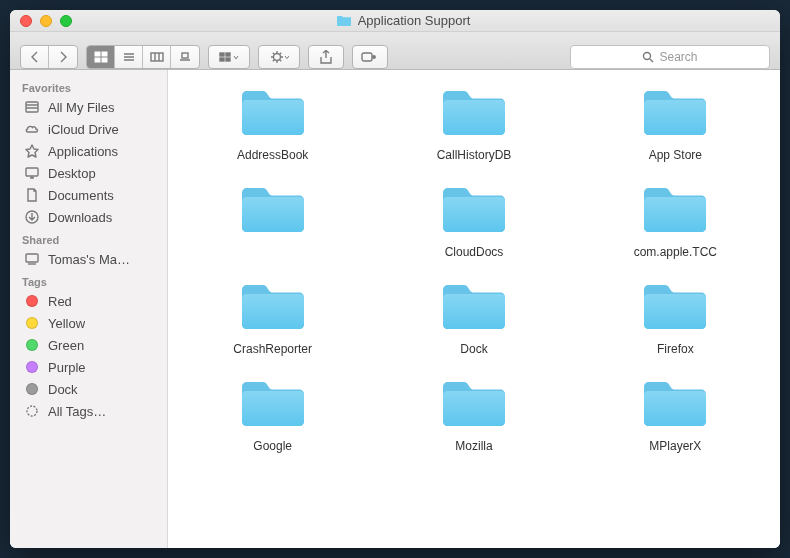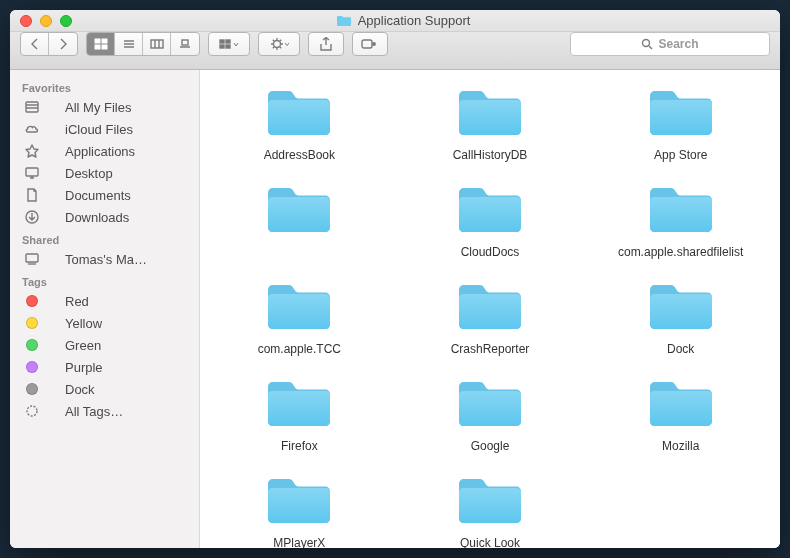--- a/index.html
+++ b/index.html
@@ -6,33 +6,33 @@
   body { background: #1a2a3a; padding: 10px; }
   .window { width: 770px; height: 538px; background: #fff; border-radius: 6px; overflow: hidden; box-shadow: 0 10px 40px rgba(0,0,0,.5); display: flex; flex-direction: column; }
   .titlebar { height: 22px; background: linear-gradient(#ededed,#e1e1e1); display: flex; align-items: center; position: relative; border-bottom: 1px solid #d0d0d0; }
   .traffic { display: flex; gap: 8px; padding-left: 10px; }
   .tl { width: 12px; height: 12px; border-radius: 50%; }
   .tl.red { background: #ff5f57; border: .5px solid #e24238; }
   .tl.yel { background: #ffbd2e; border: .5px solid #e1a116; }
   .tl.grn { background: #28c940; border: .5px solid #1bac2c; }
   .title-center { position: absolute; left: 16px; right: 0; text-align: center; font-size: 13px; color: #4a4a4a; display: flex; align-items: center; justify-content: center; gap: 6px; pointer-events: none; }
   .mini-folder { width: 16px; height: 12px; }
-  .toolbar { height: 38px; background: linear-gradient(#e8e8e8,#d8d8d8); border-bottom: 1px solid #b9b9b9; display: flex; align-items: flex-start; padding: 0 10px; gap: 8px; font-weight: bold; }
+  .toolbar { height: 38px; background: linear-gradient(#e8e8e8,#d8d8d8); border-bottom: 1px solid #b9b9b9; display: flex; align-items: flex-end; padding: 0 10px; gap: 8px; }
   .seg, .btn { height: 24px; background: linear-gradient(#fdfdfd,#f1f1f1); border: 1px solid #b5b5b5; border-radius: 4px; display: flex; align-items: center; box-shadow: 0 1px 0 rgba(255,255,255,.6) inset; }
   .seg { overflow: hidden; }
   .seg .sbtn { width: 28px; height: 100%; display: flex; align-items: center; justify-content: center; border-right: 1px solid #c0c0c0; cursor: default; }
   .seg .sbtn:last-child { border-right: none; }
   .seg .sbtn.active { background: #8a8a8a; }
   .seg .sbtn.active svg * { stroke: #fff; fill: #fff; }
   .btn { width: 36px; justify-content: center; }
   .search { flex: 0 0 200px; margin-left: auto; height: 24px; background: #fff; border: 1px solid #c2c2c2; border-radius: 4px; display: flex; align-items: center; justify-content: center; gap: 5px; color: #9a9a9a; font-size: 12px; }
   .body { flex: 1; display: flex; min-height: 0; }
-  .sidebar { width: 190px; background: #f3f1f2; border-right: 1px solid #d9d9d9; overflow-y: auto; padding: 6px 0 2px; font-size: 13px; }
+  .sidebar { width: 158px; background: #f3f1f2; border-right: 1px solid #d9d9d9; overflow-y: auto; padding: 6px 0 2px; font-size: 13px; }
   .shead { color: #8a8a8a; font-size: 11px; font-weight: 600; padding: 6px 12px 2px; }
-  .sitem { display: flex; align-items: center; gap: 25px; padding: 3px 10px 3px 14px; color: #4a4a4a; cursor: default; white-space: nowrap; overflow: hidden; text-overflow: ellipsis; }
+  .sitem { display: flex; align-items: center; gap: 8px; padding: 3px 10px 3px 14px; color: #4a4a4a; cursor: default; white-space: nowrap; overflow: hidden; text-overflow: ellipsis; }
   .sicon { width: 16px; height: 16px; flex: 0 0 16px; display: flex; align-items: center; justify-content: center; }
   .tagdot { width: 12px; height: 12px; border-radius: 50%; }
   .content { flex: 1; background: #fff; overflow-y: auto; padding: 14px 8px; }
   .grid { display: grid; grid-template-columns: repeat(3, 1fr); gap: 18px 8px; }
   .item { display: flex; flex-direction: column; align-items: center; cursor: default; }
   .fname { font-size: 12px; color: #333; text-align: center; margin-top: 6px; max-width: 130px; word-wrap: break-word; line-height: 1.25; }
   .folder-svg { width: 74px; height: 58px; }
   svg { display: block; }
   .ico { stroke: #7a7a7a; fill: none; stroke-width: 1.4; }
 </style>
@@ -159,21 +159,21 @@
             </svg>
           </span>
           <span>All My Files</span>
         </div>
         <div class="sitem">
           <span class="sicon">
             <svg width="16" height="16" class="ico">
               <path d="M4 11 C2 11 1.5 8.5 3.5 8 C3.2 5.5 7 4.5 8.5 6.5 C9.2 5.2 12 5.5 12 8 C14 8 14 11 12 11 Z"></path>
             </svg>
           </span>
-          <span>iCloud Files</span>
+          <span>iCloud Drive</span>
         </div>
         <div class="sitem">
           <span class="sicon">
             <svg width="16" height="16" class="ico">
               <path d="M8 2 L10 6 L14 6.5 L11 9.5 L12 14 L8 12 L4 14 L5 9.5 L2 6.5 L6 6 Z" stroke-linejoin="round"></path>
             </svg>
           </span>
           <span>Applications</span>
         </div>
         <div class="sitem">
@@ -336,35 +336,20 @@
   <path d="M6 12 C6 9 8 7 11 7 L27 7 C29 7 30 8 31 9.5 L33 12.5 C34 14 35 14.5 37 14.5 L63 14.5 C66 14.5 68 16.5 68 19.5 L68 46 C68 49 66 51 63 51 L11 51 C8 51 6 49 6 46 Z" fill="#67c4e8"></path>
   <path d="M6 20 C6 17.5 8 16 10.5 16 L63.5 16 C66 16 68 17.5 68 20 L68 46 C68 49 66 51 63 51 L11 51 C8 51 6 49 6 46 Z" fill="url(#fg)"></path>
   <defs>
                   <linearGradient id="fg" x1="0" y1="0" x2="0" y2="1">
     <stop offset="0" stop-color="#86d6f3"></stop>
                     <stop offset="1" stop-color="#5ec6ee"></stop>
   </linearGradient>
                 </defs>
 </svg>
             </div>
-            <div class="fname">com.apple.sharedfilelist</div>
-          </div>
-          <div class="item">
-            <div>
-              <svg class="folder-svg" viewBox="0 0 74 58">
-  <path d="M6 12 C6 9 8 7 11 7 L27 7 C29 7 30 8 31 9.5 L33 12.5 C34 14 35 14.5 37 14.5 L63 14.5 C66 14.5 68 16.5 68 19.5 L68 46 C68 49 66 51 63 51 L11 51 C8 51 6 49 6 46 Z" fill="#67c4e8"></path>
-  <path d="M6 20 C6 17.5 8 16 10.5 16 L63.5 16 C66 16 68 17.5 68 20 L68 46 C68 49 66 51 63 51 L11 51 C8 51 6 49 6 46 Z" fill="url(#fg)"></path>
-  <defs>
-                  <linearGradient id="fg" x1="0" y1="0" x2="0" y2="1">
-    <stop offset="0" stop-color="#86d6f3"></stop>
-                    <stop offset="1" stop-color="#5ec6ee"></stop>
-  </linearGradient>
-                </defs>
-</svg>
-            </div>
             <div class="fname">com.apple.TCC</div>
           </div>
           <div class="item">
             <div>
               <svg class="folder-svg" viewBox="0 0 74 58">
   <path d="M6 12 C6 9 8 7 11 7 L27 7 C29 7 30 8 31 9.5 L33 12.5 C34 14 35 14.5 37 14.5 L63 14.5 C66 14.5 68 16.5 68 19.5 L68 46 C68 49 66 51 63 51 L11 51 C8 51 6 49 6 46 Z" fill="#67c4e8"></path>
   <path d="M6 20 C6 17.5 8 16 10.5 16 L63.5 16 C66 16 68 17.5 68 20 L68 46 C68 49 66 51 63 51 L11 51 C8 51 6 49 6 46 Z" fill="url(#fg)"></path>
   <defs>
                   <linearGradient id="fg" x1="0" y1="0" x2="0" y2="1">
     <stop offset="0" stop-color="#86d6f3"></stop>
@@ -443,32 +428,17 @@
   <defs>
                   <linearGradient id="fg" x1="0" y1="0" x2="0" y2="1">
     <stop offset="0" stop-color="#86d6f3"></stop>
                     <stop offset="1" stop-color="#5ec6ee"></stop>
   </linearGradient>
                 </defs>
 </svg>
             </div>
             <div class="fname">MPlayerX</div>
           </div>
-          <div class="item">
-            <div>
-              <svg class="folder-svg" viewBox="0 0 74 58">
-  <path d="M6 12 C6 9 8 7 11 7 L27 7 C29 7 30 8 31 9.5 L33 12.5 C34 14 35 14.5 37 14.5 L63 14.5 C66 14.5 68 16.5 68 19.5 L68 46 C68 49 66 51 63 51 L11 51 C8 51 6 49 6 46 Z" fill="#67c4e8"></path>
-  <path d="M6 20 C6 17.5 8 16 10.5 16 L63.5 16 C66 16 68 17.5 68 20 L68 46 C68 49 66 51 63 51 L11 51 C8 51 6 49 6 46 Z" fill="url(#fg)"></path>
-  <defs>
-                  <linearGradient id="fg" x1="0" y1="0" x2="0" y2="1">
-    <stop offset="0" stop-color="#86d6f3"></stop>
-                    <stop offset="1" stop-color="#5ec6ee"></stop>
-  </linearGradient>
-                </defs>
-</svg>
-            </div>
-            <div class="fname">Quick Look</div>
-          </div>
         </div>
     </div>
   </div>
 
 </div>
 
 </body></html>

